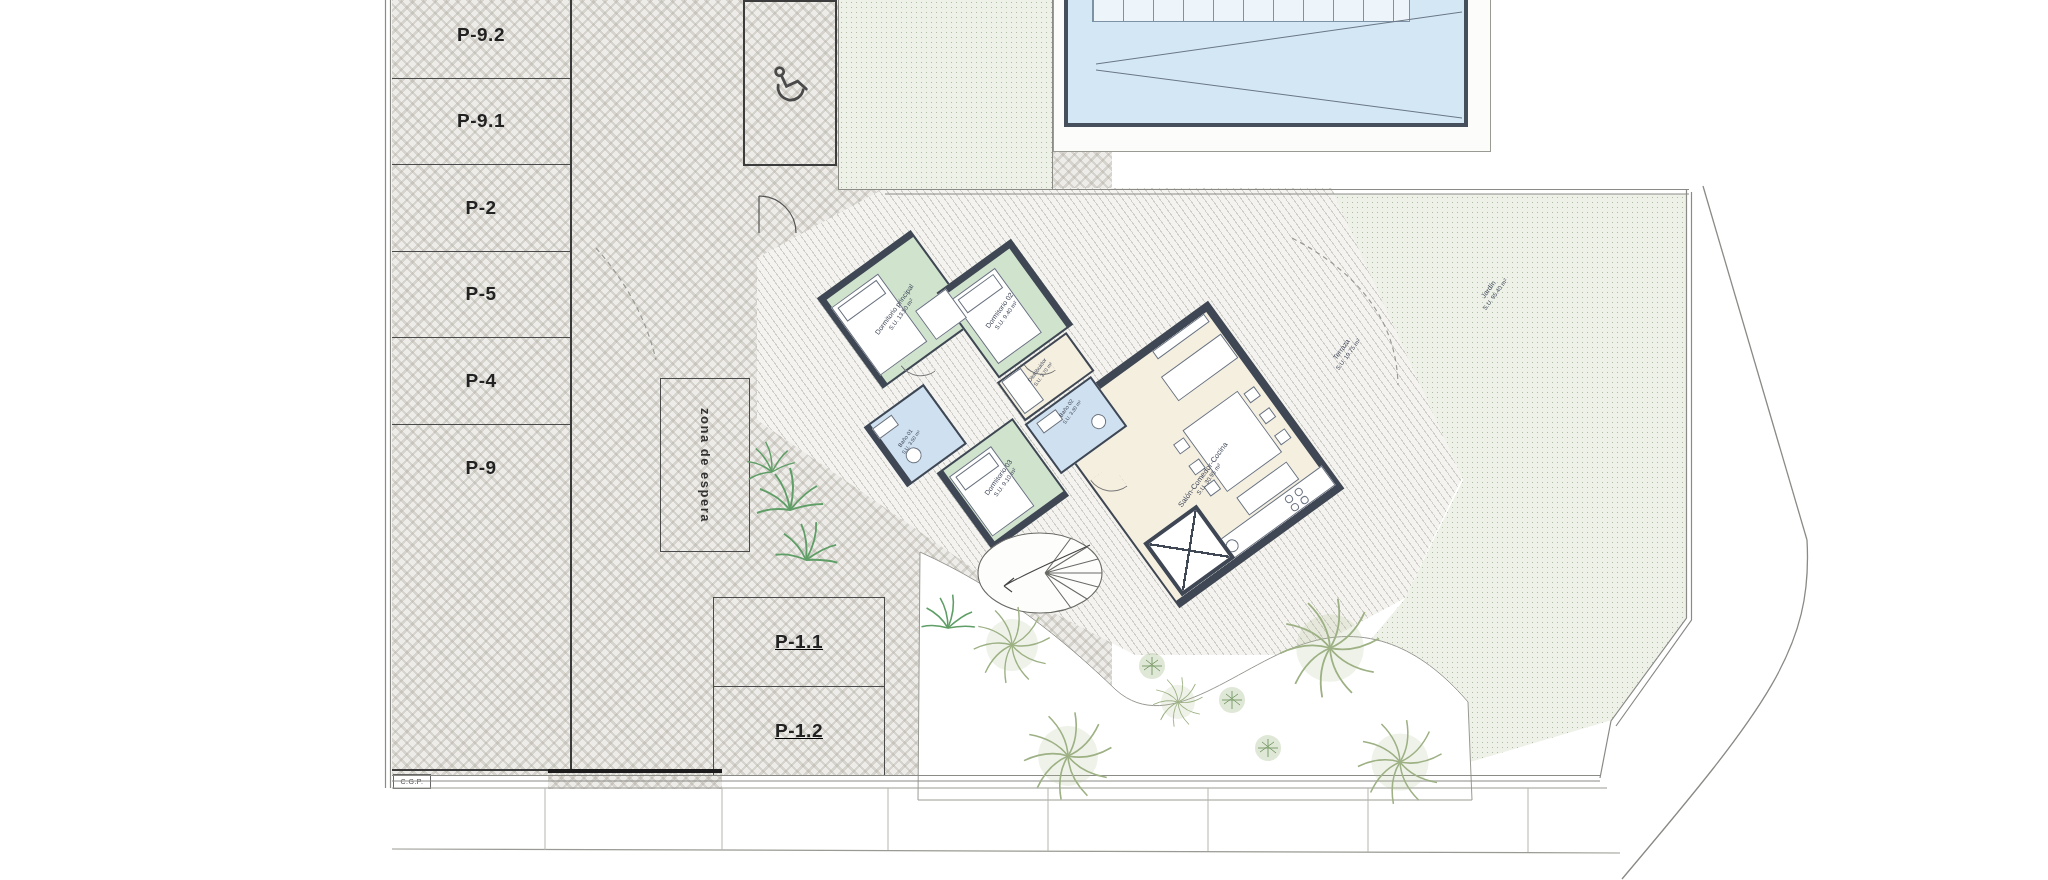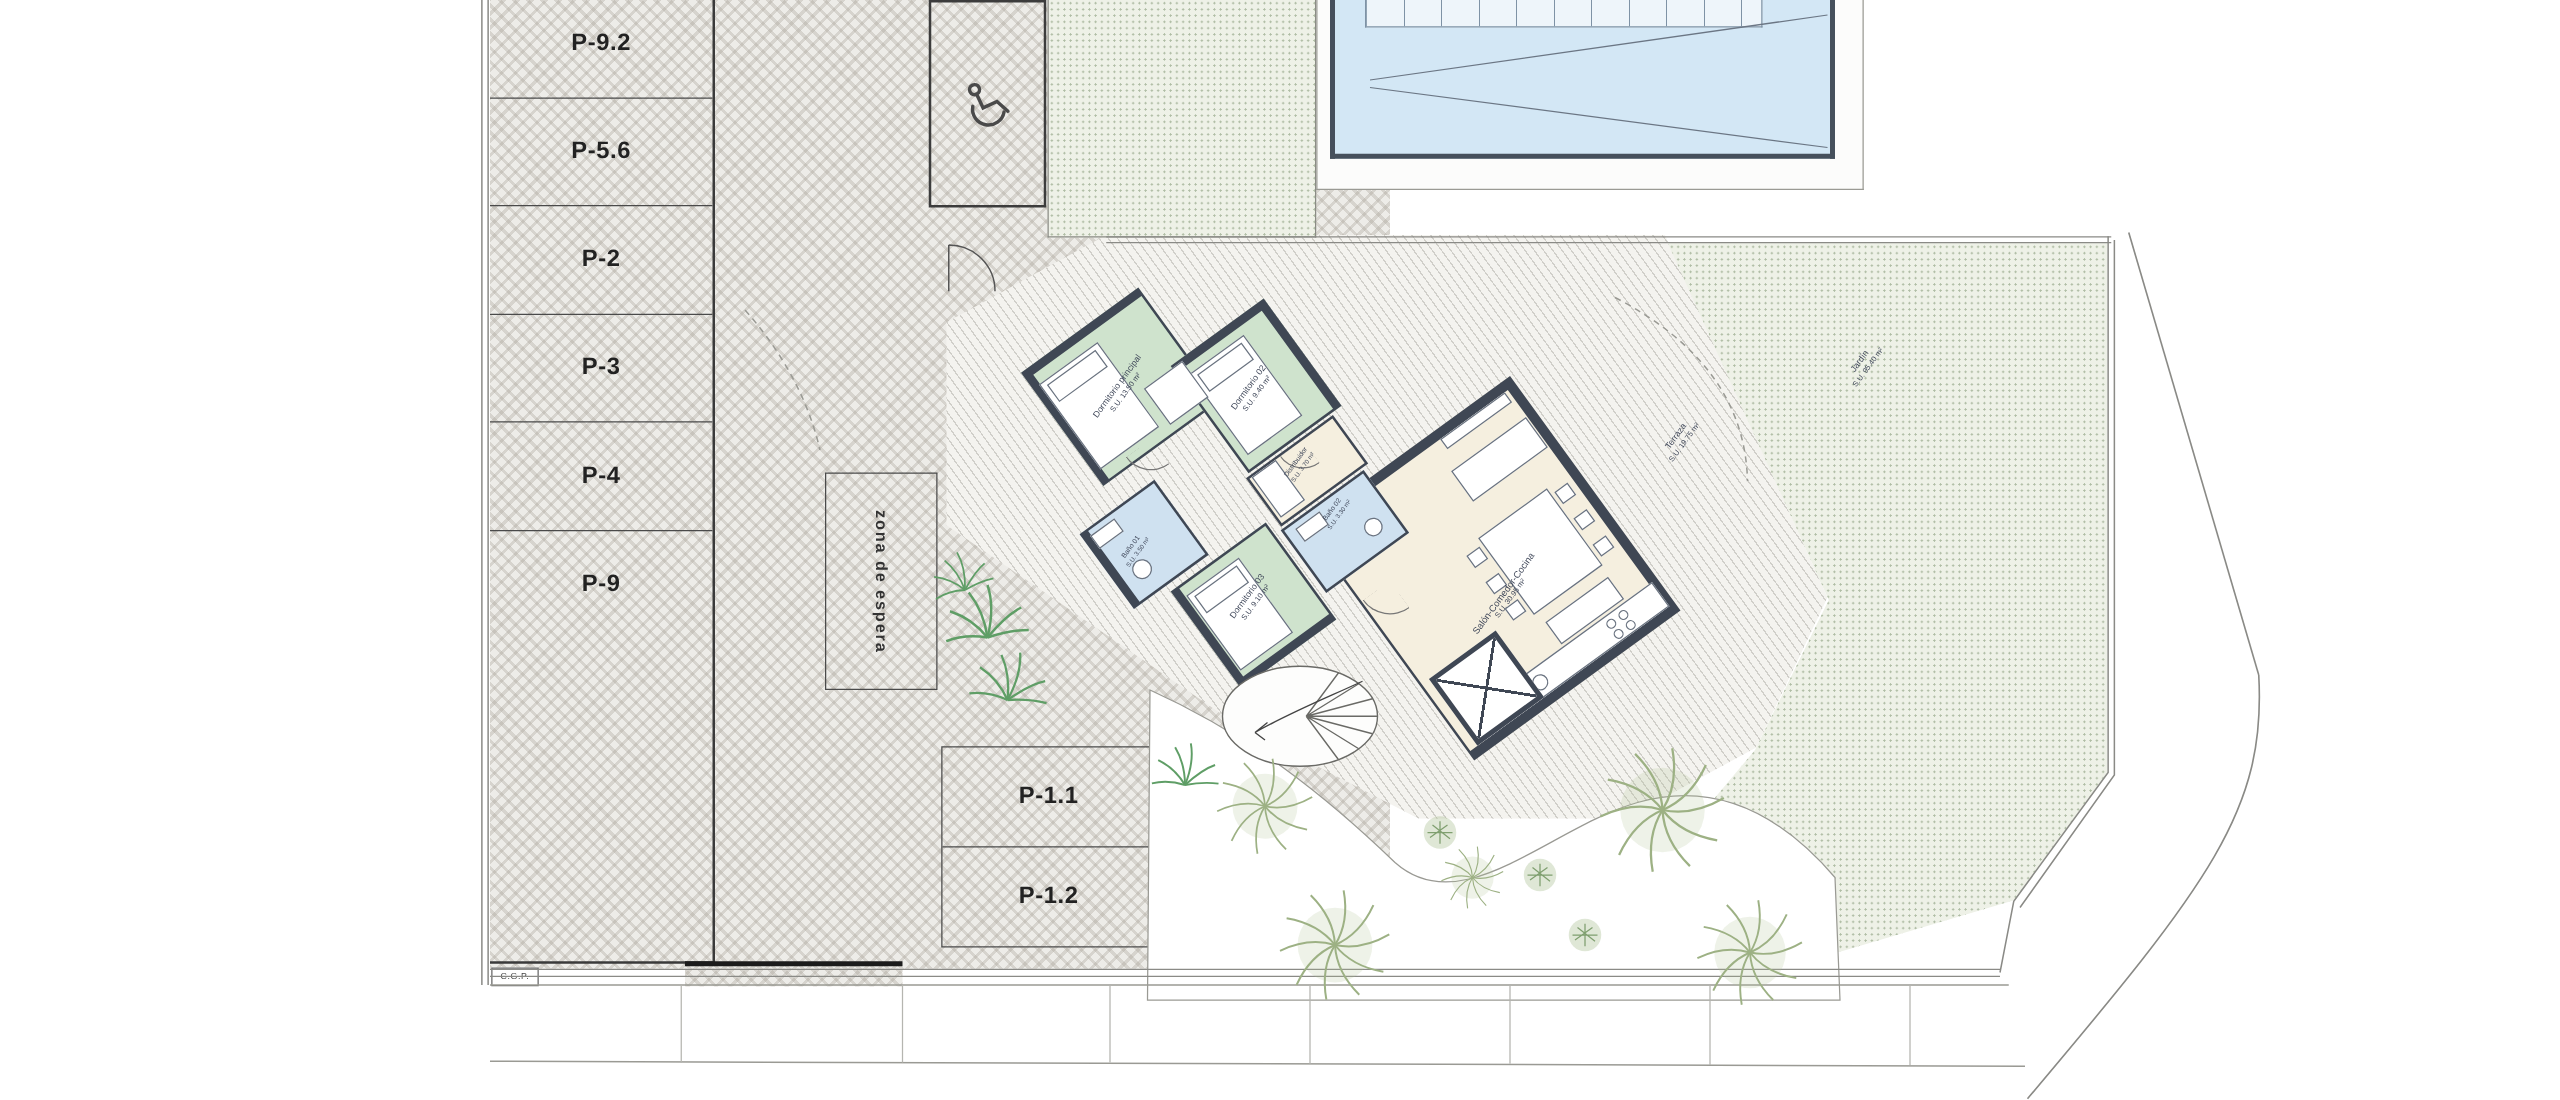--- a/index.html
+++ b/index.html
@@ -18,21 +18,21 @@
       repeating-linear-gradient(54deg, rgba(150,148,140,.38) 0 1px, transparent 1px 6px),
       #f4f3ef;}
 
   
   .stall-col{left:392px;top:-8px;width:180px;height:779px;border-right:2.5px solid #3a3a3a;
              border-bottom:2.5px solid #3a3a3a;}
   .stall{position:relative;height:86.5px;border-bottom:1.5px solid #4a4a4a;display:flex;
          align-items:center;justify-content:center;box-sizing:border-box;}
   .stall:last-child{border-bottom:none;}
   .stall-label{font-weight:bold;font-size:19px;letter-spacing:.5px;color:#222;}
-  .island{left:753px;top:597px;width:172px;height:161px;border:1.8px solid #4a4a4a;}
+  .island{left:713px;top:597px;width:172px;height:179px;border:1.8px solid #4a4a4a;text-decoration:underline;}
   .island .stall{height:50%;}
   .hc-stall{left:743px;top:0;width:94px;height:166px;border:2px solid #3c3c3c;background:transparent;
             display:flex;align-items:center;justify-content:center;}
   .zona{left:660px;top:378px;width:90px;height:174px;border:1.6px solid #4a4a4a;
         display:flex;align-items:center;justify-content:center;}
   .zona span{writing-mode:vertical-rl;font-weight:bold;font-size:13px;letter-spacing:1.5px;color:#333;}
   .cgp{left:393px;top:774px;width:38px;height:15px;border:1px solid #666;background:#fff;
        font-size:7px;color:#444;display:flex;align-items:center;justify-content:center;letter-spacing:.5px;}
 
   
@@ -88,27 +88,27 @@
 
   <div class="abs pool-paving layer20"></div>
   <div class="abs pool layer20"></div>
   <div class="abs pool-steps layer25"></div>
 
   <div class="abs stall-col layer16">
     <div class="stall">
         <span class="stall-label">P-9.2</span>
       </div>
     <div class="stall">
-        <span class="stall-label">P-5.6</span>
+        <span class="stall-label">P-9.1</span>
       </div>
     <div class="stall">
         <span class="stall-label">P-2</span>
       </div>
     <div class="stall">
-        <span class="stall-label">P-3</span>
+        <span class="stall-label">P-5</span>
       </div>
     <div class="stall">
         <span class="stall-label">P-4</span>
       </div>
     <div class="stall">
         <span class="stall-label">P-9</span>
       </div>
   </div>
 
   <div class="abs island layer16">

